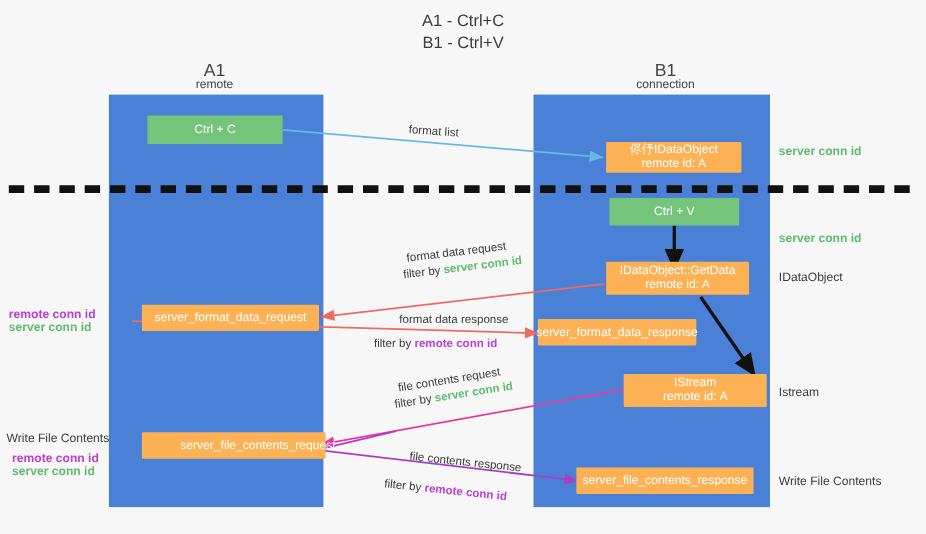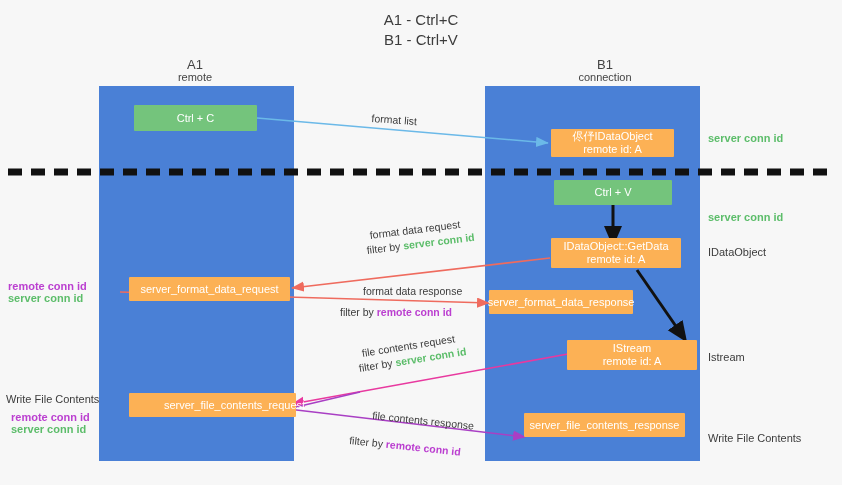--- a/index.html
+++ b/index.html
@@ -17,21 +17,21 @@
   
   .title{
     left:0;top:10px;width:842px;text-align:center;
     font-size:15px;line-height:20px;color:#3c3c3c;
   }
 
   
   .colhead{
     font-size:11px;line-height:13px;text-align:center;color:#444;
   }
-  .colhead .big{font-size:13px;}
+  .colhead .big{font-size:16px;}
 
   
   .column{
     background:#4a80d6;
   }
 
   
   .box{
     box-sizing:border-box;
     display:flex;flex-direction:column;
@@ -149,21 +149,21 @@
     </div>
 
     <div class="abs box orange" style="left:489px;top:290px;width:144px;height:24px;">
       <span>server_format_data_response</span>
     </div>
 
     <div class="abs box orange" style="left:129px;top:393px;width:167px;height:24px;padding-left:44px;">
       <span>server_file_contents_request</span>
     </div>
 
-    <div class="abs box orange" style="left:524px;top:413px;width:161px;height:24px;">
+    <div class="abs box orange" style="left:524px;top:425px;width:161px;height:24px;">
       <span>server_file_contents_response</span>
     </div>
   </div>
 
   <svg class="layer over">
     <line x1="8" y1="172" x2="834" y2="172" stroke="#111111" stroke-width="7" stroke-dasharray="14 9" stroke-linecap="butt"></line>
   </svg>
 
   <div class="abs caplayer" style="left:0;top:0;width:842px;height:485px;">
 

